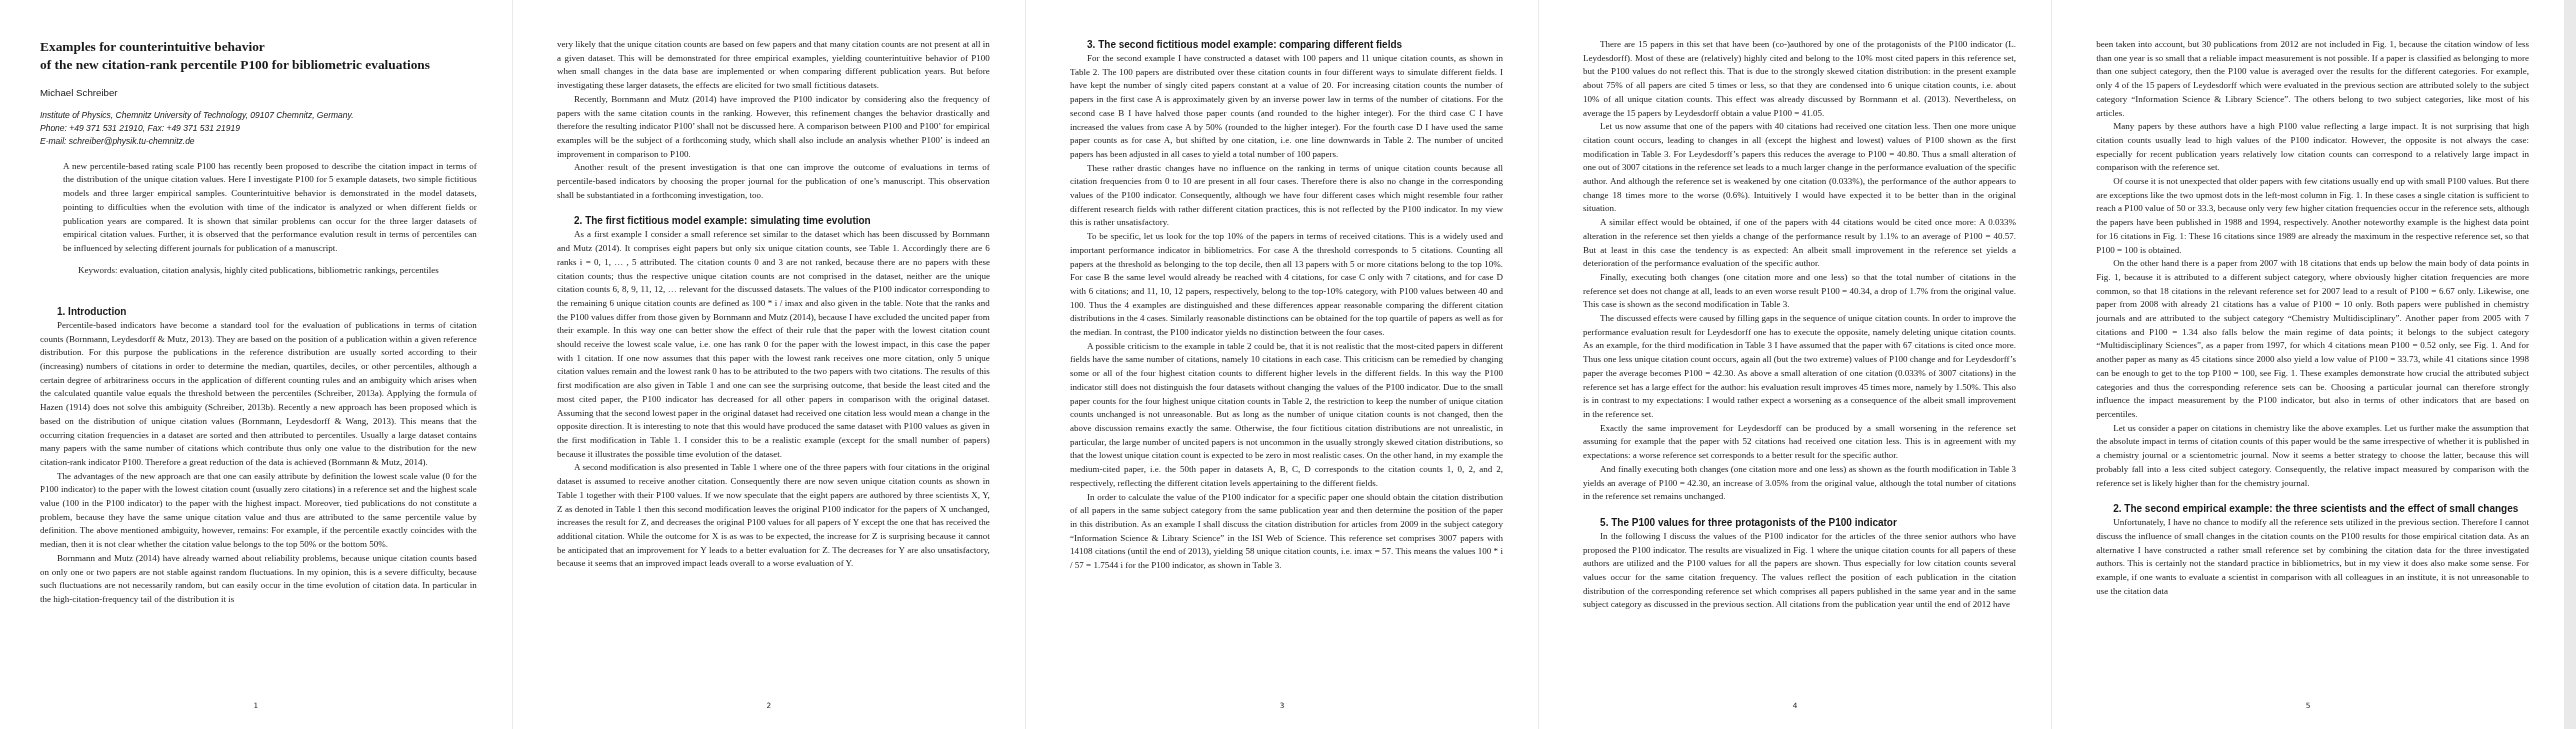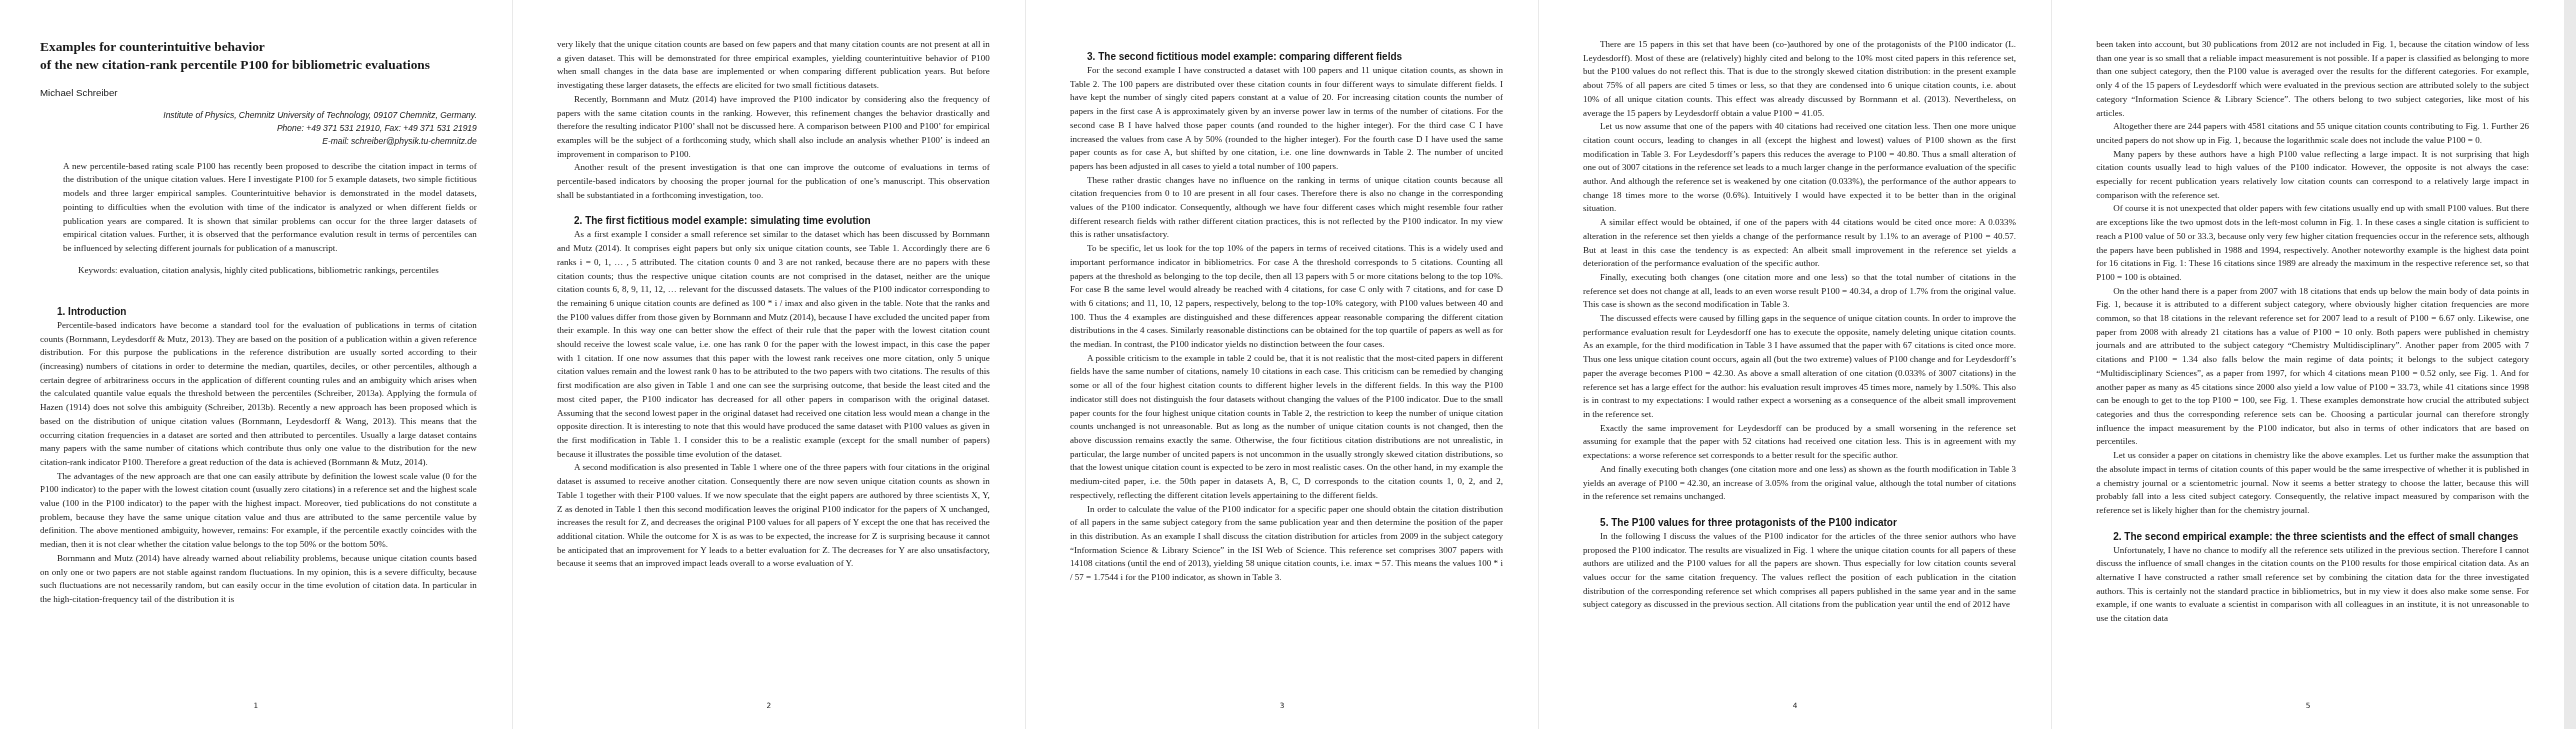--- a/index.html
+++ b/index.html
@@ -9,29 +9,29 @@
     width:514px; height:729px; background:#ffffff; margin-right:1.2px;
     position:relative; box-sizing:border-box;
     padding:38px 35px 0 44px;
     font-family:"Liberation Serif", "DejaVu Serif", serif;
     color:#1a1a1a; font-size:9px; line-height:13.7px;
   }
   .page:last-child { margin-right:12px; }
   .p1 { padding-left:40px; }
   .title { font-weight:bold; font-size:13.4px; line-height:18px; margin:0 0 12px 0; }
   .author { font-family:"Liberation Sans", sans-serif; font-weight:normal; font-size:9.7px; margin:0 0 9.7px 0; }
-  .affil { font-family:"Liberation Sans", sans-serif; font-style:italic; font-size:8.5px; line-height:12.8px; margin:0 0 12px 0;text-align:right; }
+  .affil { font-family:"Liberation Sans", sans-serif; font-style:italic; font-size:8.5px; line-height:12.8px; margin:0 0 12px 0; }
   .abstract { margin:0 0 8.5px 23px; text-align:justify; }
   .abstract p { margin:0; text-indent:0; }
   .keywords { margin:0 0 27px 0;text-align:center; }
   h2 {
     font-family:"Liberation Sans", sans-serif; font-weight:bold; font-size:10px;
     line-height:14px; margin:12px 0 0 17px;
   }
-  h2.first { margin-top:12px; }
+  h2.first { margin-top:0; }
   p.body { margin:0; text-align:justify; text-indent:17px; }
   p.body.noindent { text-indent:0; }
   .pnum {
     position:absolute; bottom:16px; left:0; width:100%; text-align:center;
     font-family:"DejaVu Sans", sans-serif; font-size:7.3px; color:#222;
   }
 </style>
 </head>
 <body>
 
@@ -87,21 +87,20 @@
     <p class="body">The discussed effects were caused by filling gaps in the sequence of unique citation counts. In order to improve the performance evaluation result for Leydesdorff one has to execute the opposite, namely deleting unique citation counts. As an example, for the third modification in Table 3 I have assumed that the paper with 67 citations is cited once more. Thus one less unique citation count occurs, again all (but the two extreme) values of P100 change and for Leydesdorff’s paper the average becomes P100 = 42.30. As above a small alteration of one citation (0.033% of 3007 citations) in the reference set has a large effect for the author: his evaluation result improves 45 times more, namely by 1.50%. This also is in contrast to my expectations: I would rather expect a worsening as a consequence of the albeit small improvement in the reference set.</p>
     <p class="body">Exactly the same improvement for Leydesdorff can be produced by a small worsening in the reference set assuming for example that the paper with 52 citations had received one citation less. This is in agreement with my expectations: a worse reference set corresponds to a better result for the specific author.</p>
     <p class="body">And finally executing both changes (one citation more and one less) as shown as the fourth modification in Table 3 yields an average of P100 = 42.30, an increase of 3.05% from the original value, although the total number of citations in the reference set remains unchanged.</p>
     <h2>5. The P100 values for three protagonists of the P100 indicator</h2>
     <p class="body">In the following I discuss the values of the P100 indicator for the articles of the three senior authors who have proposed the P100 indicator. The results are visualized in Fig. 1 where the unique citation counts for all papers of these authors are utilized and the P100 values for all the papers are shown. Thus especially for low citation counts several values occur for the same citation frequency. The values reflect the position of each publication in the citation distribution of the corresponding reference set which comprises all papers published in the same year and in the same subject category as discussed in the previous section. All citations from the publication year until the end of 2012 have</p>
     <div class="pnum">4</div>
   </div>
 
   <div class="page">
     <p class="body noindent">been taken into account, but 30 publications from 2012 are not included in Fig. 1, because the citation window of less than one year is so small that a reliable impact measurement is not possible. If a paper is classified as belonging to more than one subject category, then the P100 value is averaged over the results for the different categories. For example, only 4 of the 15 papers of Leydesdorff which were evaluated in the previous section are attributed solely to the subject category “Information Science &amp; Library Science”. The others belong to two subject categories, like most of his articles.</p>
-    <p class="body">Altogether there are 244 papers with 4581 citations and 55 unique citation counts contributing to Fig. 1. Further 26 uncited papers do not show up in Fig. 1, because the logarithmic scale does not include the value P100 = 0.</p>
     <p class="body">Many papers by these authors have a high P100 value reflecting a large impact. It is not surprising that high citation counts usually lead to high values of the P100 indicator. However, the opposite is not always the case: especially for recent publication years relatively low citation counts can correspond to a relatively large impact in comparison with the reference set.</p>
     <p class="body">Of course it is not unexpected that older papers with few citations usually end up with small P100 values. But there are exceptions like the two upmost dots in the left-most column in Fig. 1. In these cases a single citation is sufficient to reach a P100 value of 50 or 33.3, because only very few higher citation frequencies occur in the reference sets, although the papers have been published in 1988 and 1994, respectively. Another noteworthy example is the highest data point for 16 citations in Fig. 1: These 16 citations since 1989 are already the maximum in the respective reference set, so that P100 = 100 is obtained.</p>
     <p class="body">On the other hand there is a paper from 2007 with 18 citations that ends up below the main body of data points in Fig. 1, because it is attributed to a different subject category, where obviously higher citation frequencies are more common, so that 18 citations in the relevant reference set for 2007 lead to a result of P100 = 6.67 only. Likewise, one paper from 2008 with already 21 citations has a value of P100 = 10 only. Both papers were published in chemistry journals and are attributed to the subject category “Chemistry Multidisciplinary”. Another paper from 2005 with 7 citations and P100 = 1.34 also falls below the main regime of data points; it belongs to the subject category “Multidisciplinary Sciences”, as a paper from 1997, for which 4 citations mean P100 = 0.52 only, see Fig. 1. And for another paper as many as 45 citations since 2000 also yield a low value of P100 = 33.73, while 41 citations since 1998 can be enough to get to the top P100 = 100, see Fig. 1. These examples demonstrate how crucial the attributed subject categories and thus the corresponding reference sets can be. Choosing a particular journal can therefore strongly influence the impact measurement by the P100 indicator, but also in terms of other indicators that are based on percentiles.</p>
     <p class="body">Let us consider a paper on citations in chemistry like the above examples. Let us further make the assumption that the absolute impact in terms of citation counts of this paper would be the same irrespective of whether it is published in a chemistry journal or a scientometric journal. Now it seems a better strategy to choose the latter, because this will probably fall into a less cited subject category. Consequently, the relative impact measured by comparison with the reference set is likely higher than for the chemistry journal.</p>
     <h2>2. The second empirical example: the three scientists and the effect of small changes</h2>
     <p class="body">Unfortunately, I have no chance to modify all the reference sets utilized in the previous section. Therefore I cannot discuss the influence of small changes in the citation counts on the P100 results for those empirical citation data. As an alternative I have constructed a rather small reference set by combining the citation data for the three investigated authors. This is certainly not the standard practice in bibliometrics, but in my view it does also make some sense. For example, if one wants to evaluate a scientist in comparison with all colleagues in an institute, it is not unreasonable to use the citation data</p>
     <div class="pnum">5</div>
   </div>
 
 </div>

